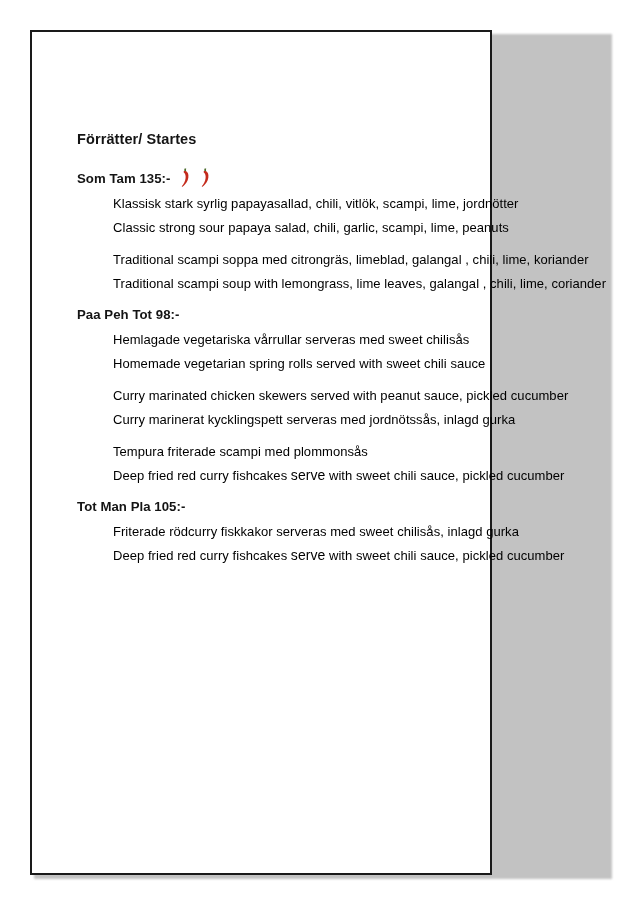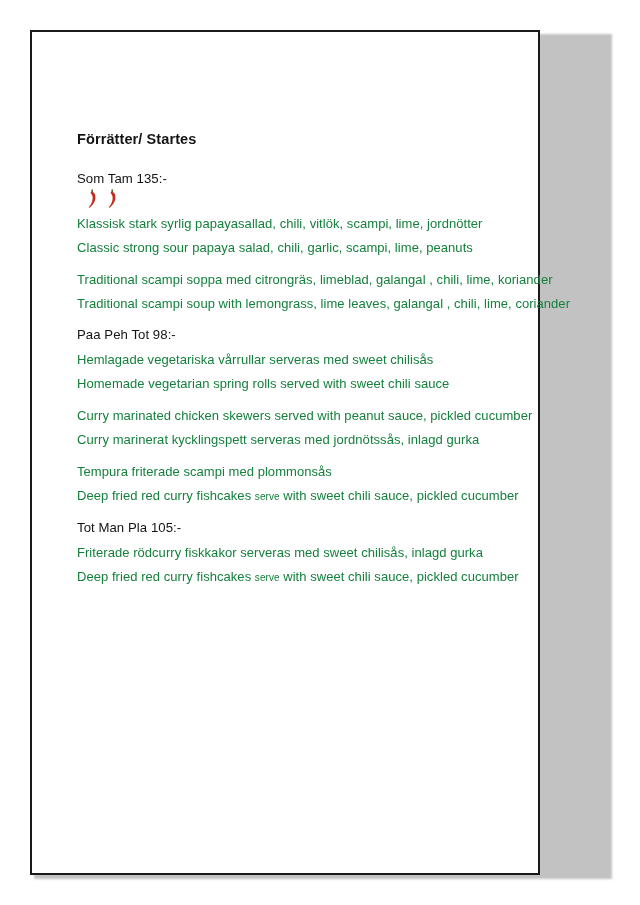--- a/index.html
+++ b/index.html
@@ -31,21 +31,21 @@
     width: 578px;
     height: 845px;
     background: #b8b8b8;
     opacity: .85;
     filter: blur(1px);
   }
   #page {
     position: absolute;
     left: 30px;
     top: 30px;
-    width: 510px;
+    width: 462px;
     height: 845px;
     background: #ffffff;
     border: 2px solid #1a1a1a;
     box-sizing: border-box;
   }
 
   
   #content {
     position: absolute;
     left: 45px;
@@ -59,49 +59,49 @@
     color: #141414;
     letter-spacing: .1px;
     margin: 0 0 20px 0;
     line-height: 18px;
   }
 
   .menu-item { margin: 0 0 9px 0; }
 
   .item-head {
     display: flex;
-    align-items: flex-start;
+    align-items: center;
     font-size: 13.2px;
-    font-weight: normal;
+    font-weight: bold;
     color: #141414;
     letter-spacing: .05px;
     line-height: 22px;
     margin-bottom: 2px;
-    flex-direction: column;
   }
   .item-name { white-space: nowrap; }
 
   .chilis {
     display: inline-flex;
     align-items: center;
     gap: 9px;
     margin-left: 11px;
     position: relative;
     top: -1px;
   }
   .chili { display: block; }
 
   .desc {
     font-size: 13px;
-    color: #15803d;
+    color: #000000;
     line-height: 23.5px;
     letter-spacing: .05px;
     white-space: nowrap;
+    margin-left: 36px;
   }
-  .small-word { font-size: 10px; }
+  .small-word { font-size: 14px; }
 </style>
 </head>
 <body>
 
 <div id="canvas">
 
   <div id="page-shadow"></div>
 
   <div id="page">
 

